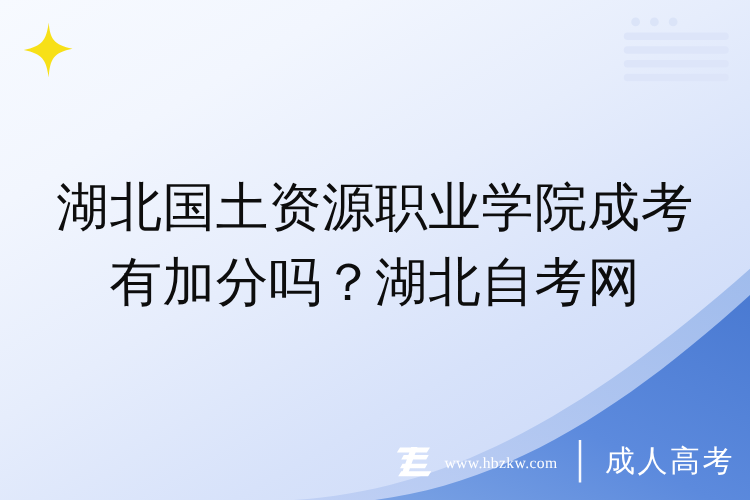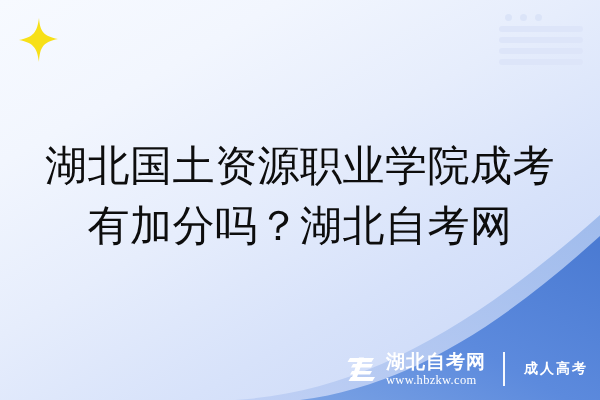--- a/index.html
+++ b/index.html
@@ -128,22 +128,22 @@
   }
   .logo-divider {
     width: 2px;
     height: 34px;
     background: #ffffff;
     margin: 0 10px 0 8px;
     opacity: 0.95;
   }
   .logo-tag {
     color: #ffffff;
-    font-size: 14px;
-    font-weight: 700;
+    font-size: 24px;
+    font-weight: 400;
     letter-spacing: 2px;
   }
 </style>
 </head>
 <body>
 
 <div id="banner">
 
   <svg class="curve-shape" viewBox="0 0 600 400" preserveAspectRatio="none">
     <defs>
@@ -188,20 +188,19 @@
 
   <div class="logo-lockup">
     <svg class="logo-mark" viewBox="0 0 30 28">
       <polygon points="3,3 27,3 24.5,7 0.5,7" fill="#ffffff"></polygon>
       <polygon points="6,9 26,9 24,12.5 4,12.5" fill="#ffffff"></polygon>
       <polygon points="12,2.5 17,2.5 9,25 4,25" fill="#ffffff"></polygon>
       <polygon points="5,16 25,16 23,19.5 3,19.5" fill="#ffffff"></polygon>
       <polygon points="4,22 28,22 25.5,26 1.5,26" fill="#ffffff"></polygon>
     </svg>
     <div class="logo-words">
-      <span class="logo-cn">湖北自考网</span>
       <span class="logo-url">www.hbzkw.com</span>
     </div>
     <span class="logo-divider"></span>
     <span class="logo-tag">成人高考</span>
   </div>
 
 </div>
 
 </body></html>

